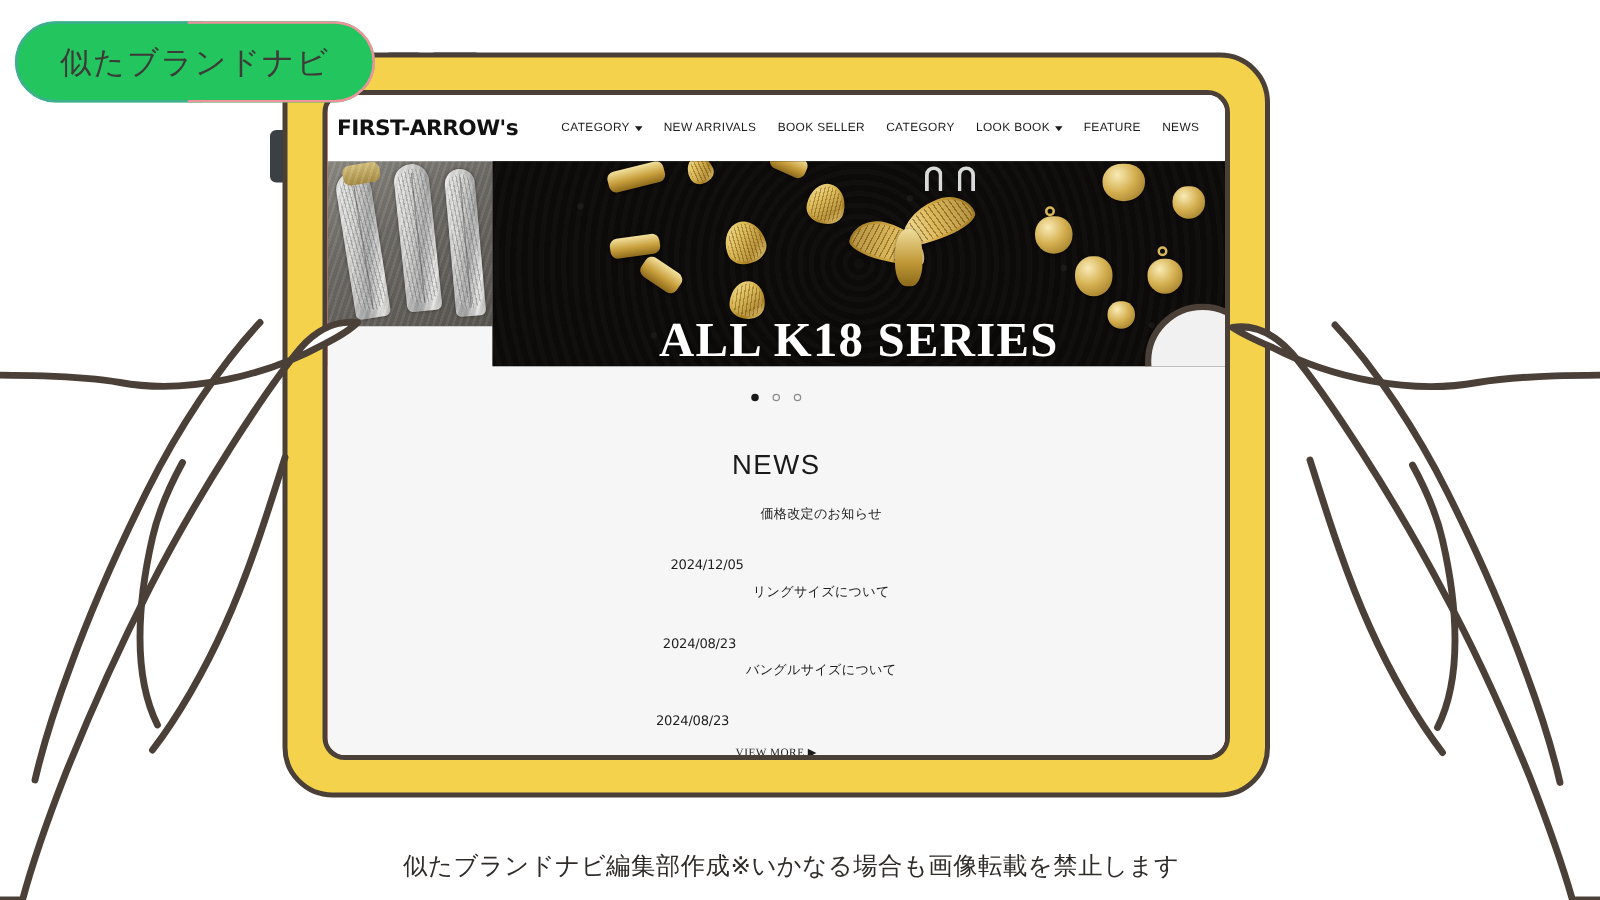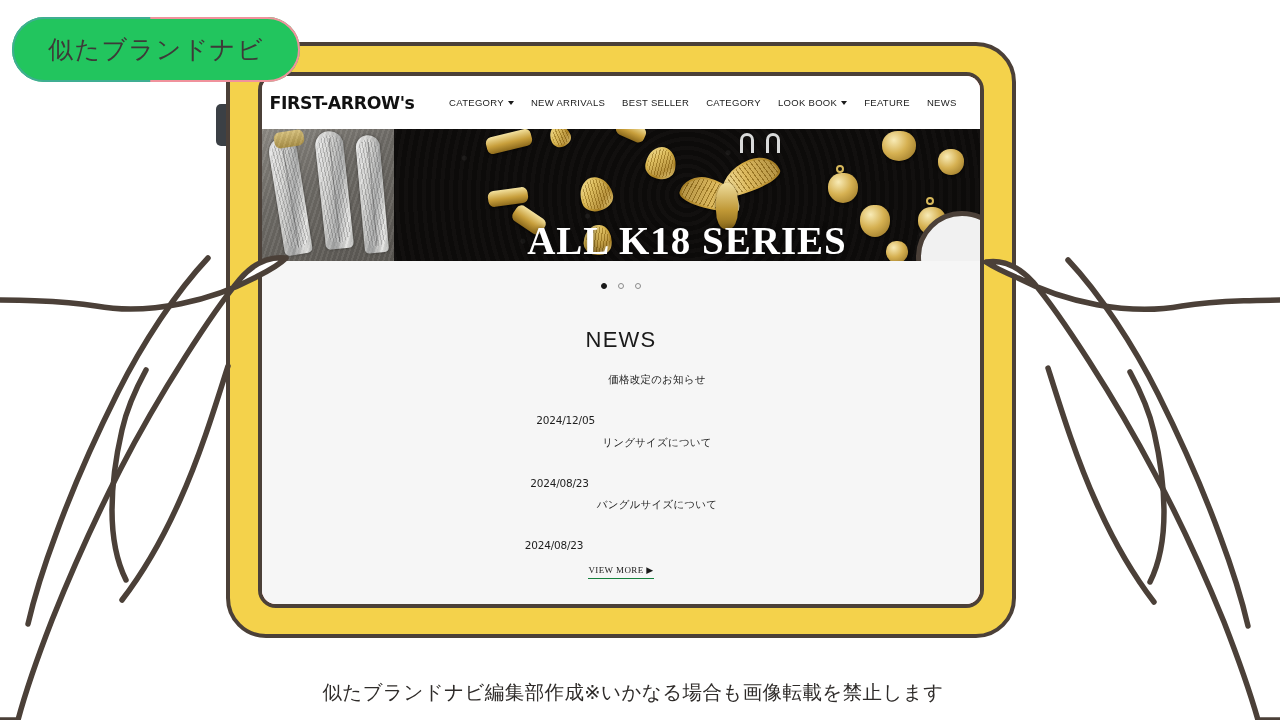--- a/index.html
+++ b/index.html
@@ -97,21 +97,21 @@
   }
   .caret {
     width:0;height:0;
     border-left:3.2px solid transparent;
     border-right:3.2px solid transparent;
     border-top:4px solid #1b1b1b;
     display:inline-block;
   }
 
   
-  .hero { position: relative; height: 132px; display: flex; border-radius: 25px; }
+  .hero { position: relative; height: 164px; display: flex; border-radius: 25px; }
   .hero-left {
     width: 132px; height: 132px;
     position: relative; overflow: hidden;
     background: linear-gradient(150deg,#8e8b85 0%,#6f6c67 40%,#5a5752 100%);
   }
   .hero-left::after{
     content:""; position:absolute; inset:0;
     background:
       repeating-linear-gradient(108deg, rgba(255,255,255,.05) 0 2px, rgba(0,0,0,.05) 2px 5px);
   }
@@ -298,21 +298,21 @@
     <div class="tablet-inner">
 
       <div class="site-header">
         <div class="logo">FIRST-ARROW's</div>
         <nav class="nav">
           <span class="nav-item">
             <span>CATEGORY</span>
             <i class="caret"></i>
           </span>
           <span class="nav-item">NEW ARRIVALS</span>
-          <span class="nav-item">BEST SELLER</span>
+          <span class="nav-item">BOOK SELLER</span>
           <span class="nav-item">CATEGORY</span>
           <span class="nav-item">
             <span>LOOK BOOK</span>
             <i class="caret"></i>
           </span>
           <span class="nav-item">FEATURE</span>
           <span class="nav-item">NEWS</span>
 
         </nav>
       </div>

